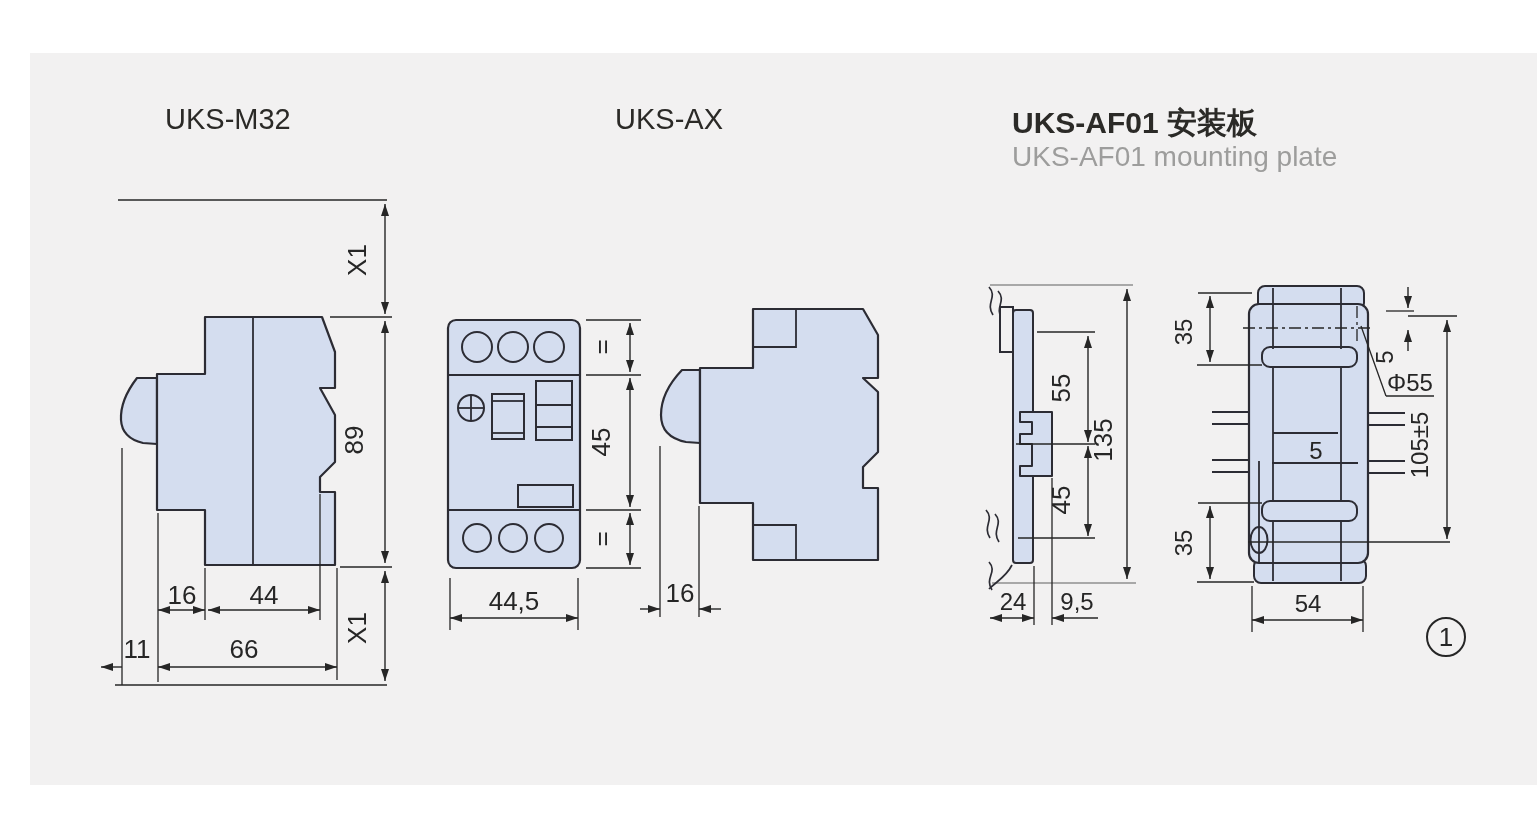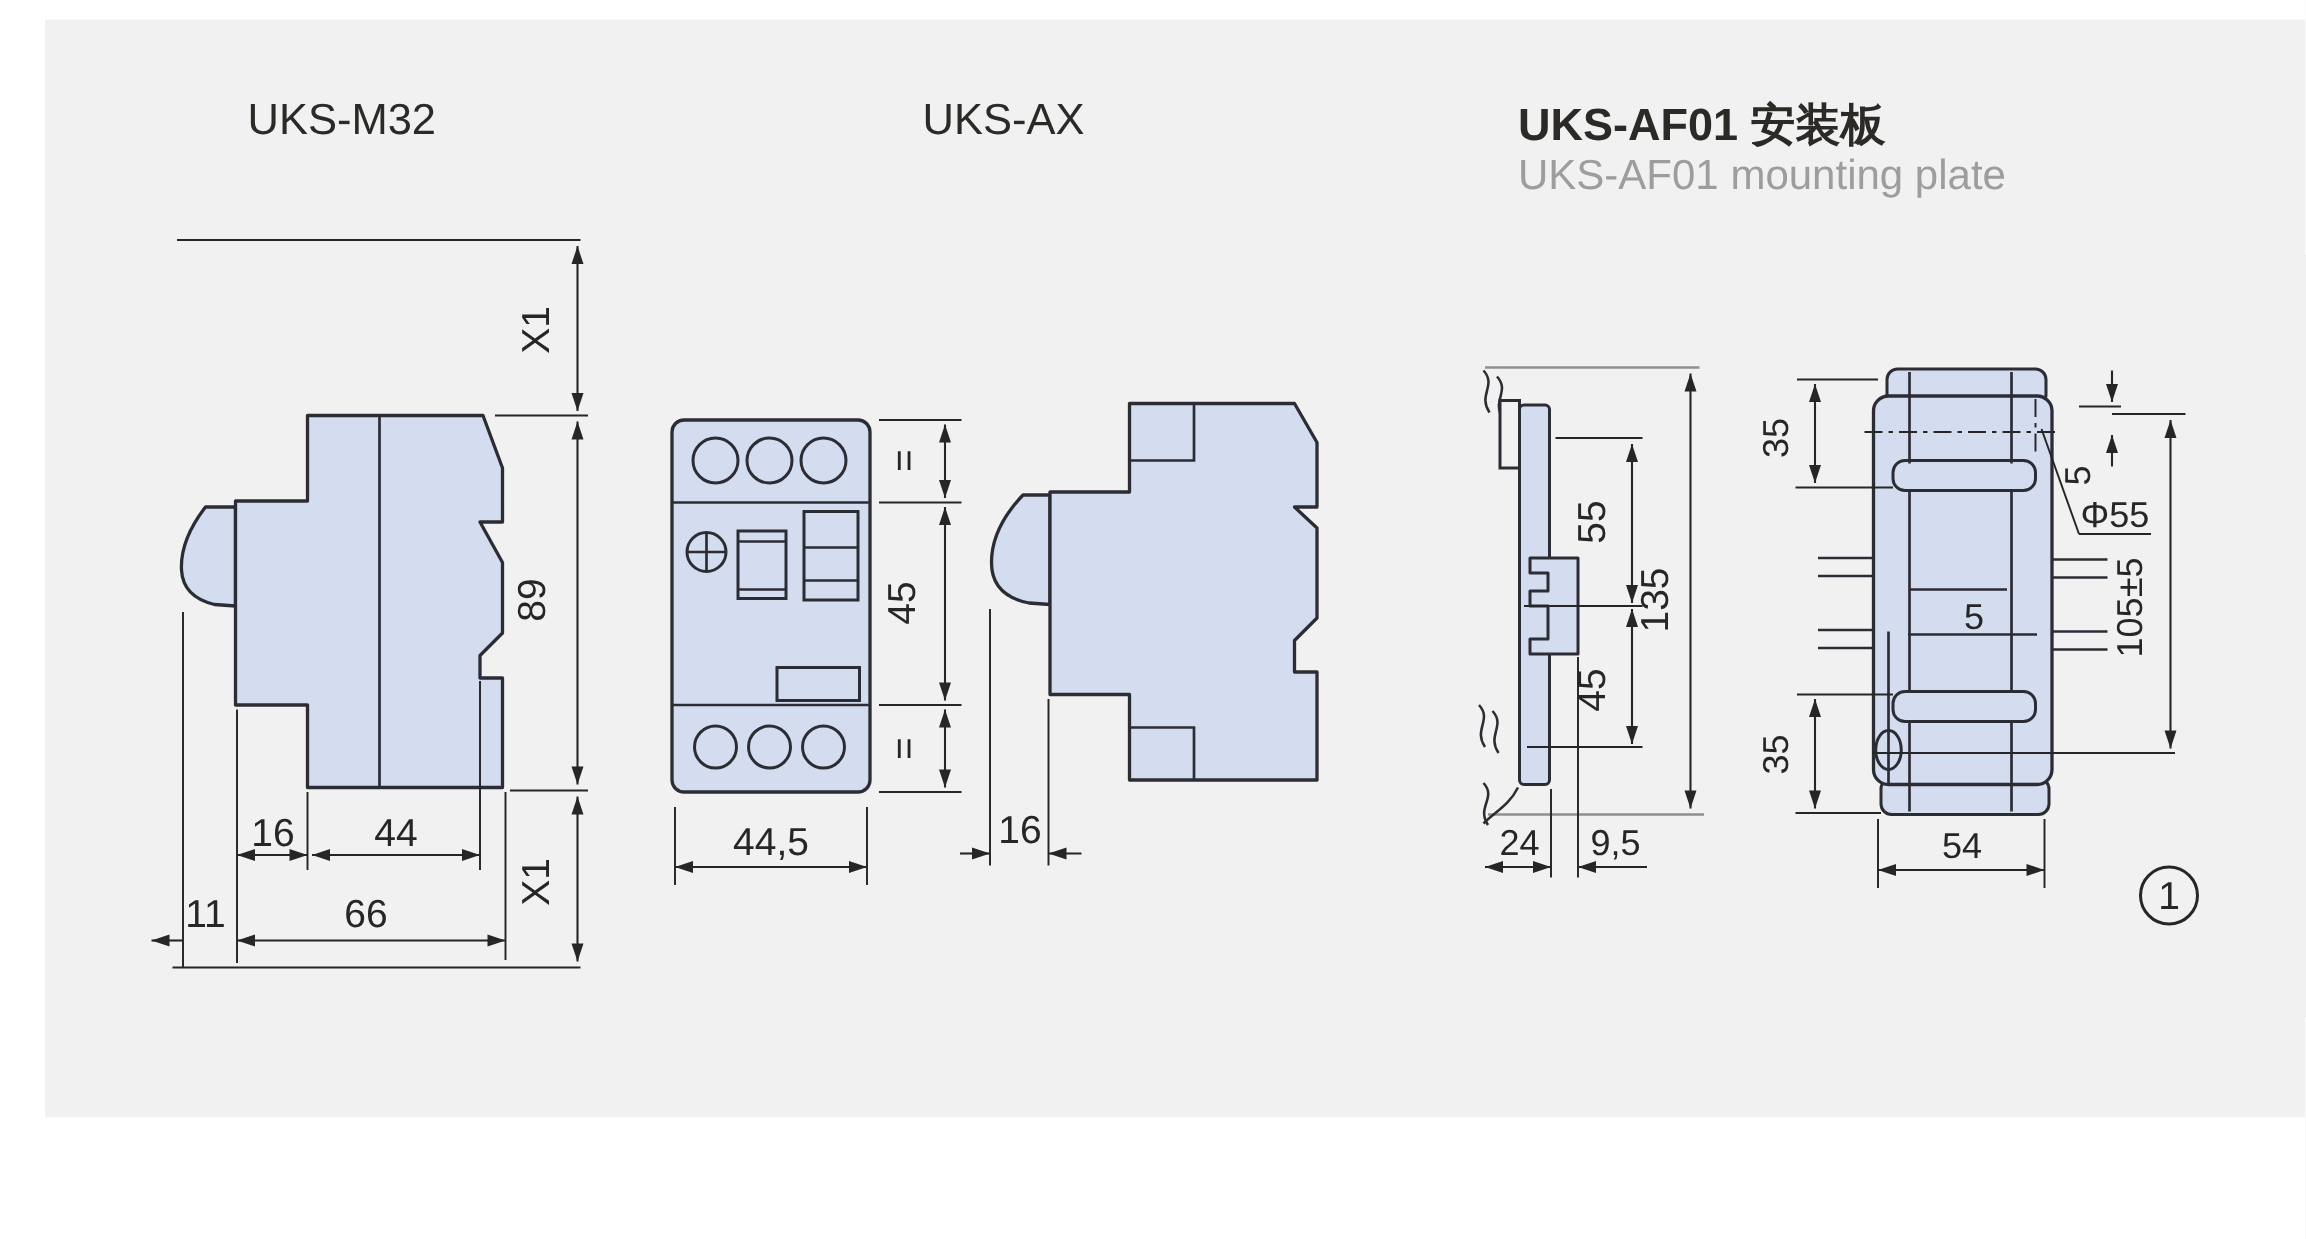--- a/index.html
+++ b/index.html
@@ -6,21 +6,21 @@
     --part-fill:#d4ddef;
     --part-stroke:#2c2c34;
     --dim-color:#262626;
     --title-color:#2b2a27;
     --subtitle-color:#9d9d9c;
     --panel-bg:#f2f1f1;
     --page-bg:#ffffff;
   }
   html,body{margin:0;padding:0;background:var(--page-bg);}
   .stage{position:relative;width:1537px;height:745px;background:var(--page-bg);overflow:hidden;
-         font-family:"Liberation Sans","DejaVu Sans",sans-serif;}
+         font-family:"Liberation Sans","DejaVu Sans",sans-serif;margin-top:40px;}
   svg{display:block}
   .shape{fill:var(--part-fill);stroke:var(--part-stroke);stroke-width:2.2;stroke-linejoin:round;}
   .shape2{fill:var(--part-fill);stroke:var(--part-stroke);stroke-width:2;stroke-linejoin:round;}
   .hole{fill:none;stroke:var(--part-stroke);stroke-width:2;}
   .inner{fill:none;stroke:var(--part-stroke);stroke-width:1.8;}
   .tab{fill:var(--panel-bg);stroke:var(--part-stroke);stroke-width:2;}
   .dim{fill:none;stroke:var(--dim-color);stroke-width:1.4;}
   .ext{fill:none;stroke:var(--dim-color);stroke-width:1.3;}
   .extg{fill:none;stroke:#8f8f8f;stroke-width:1.6;}
   .dash{fill:none;stroke:var(--dim-color);stroke-width:1.3;stroke-dasharray:12 4 3 4;}

